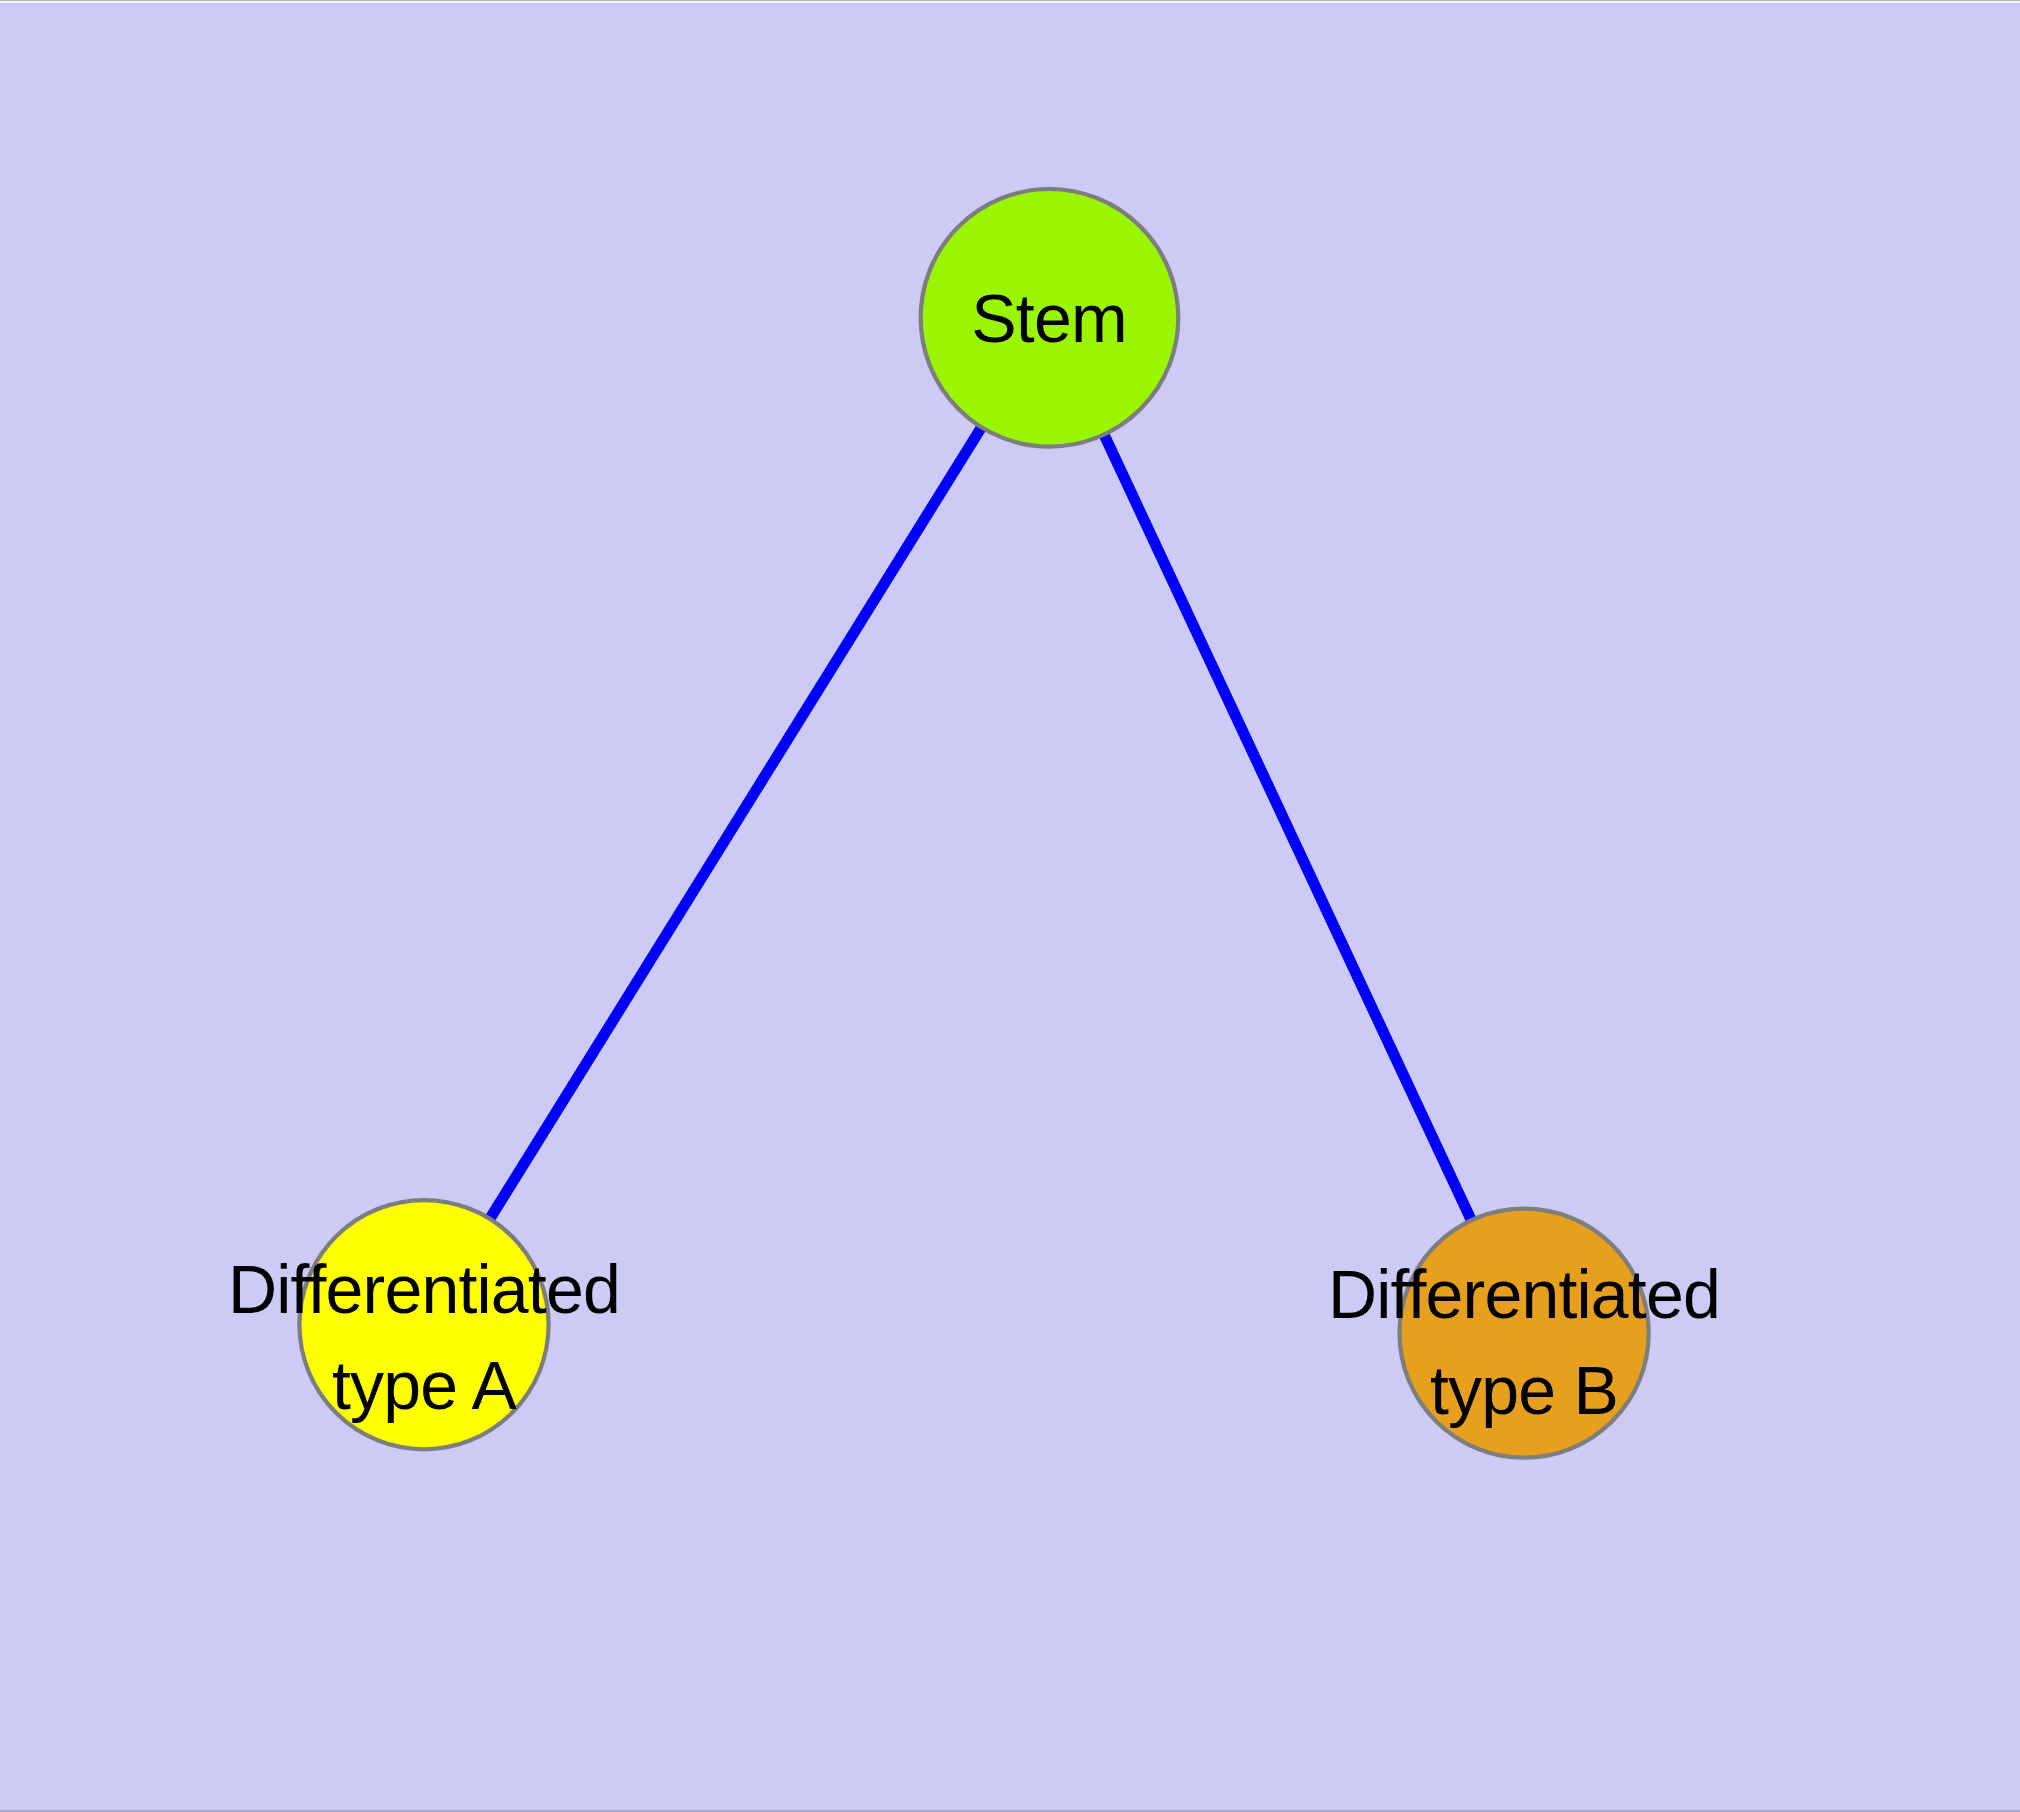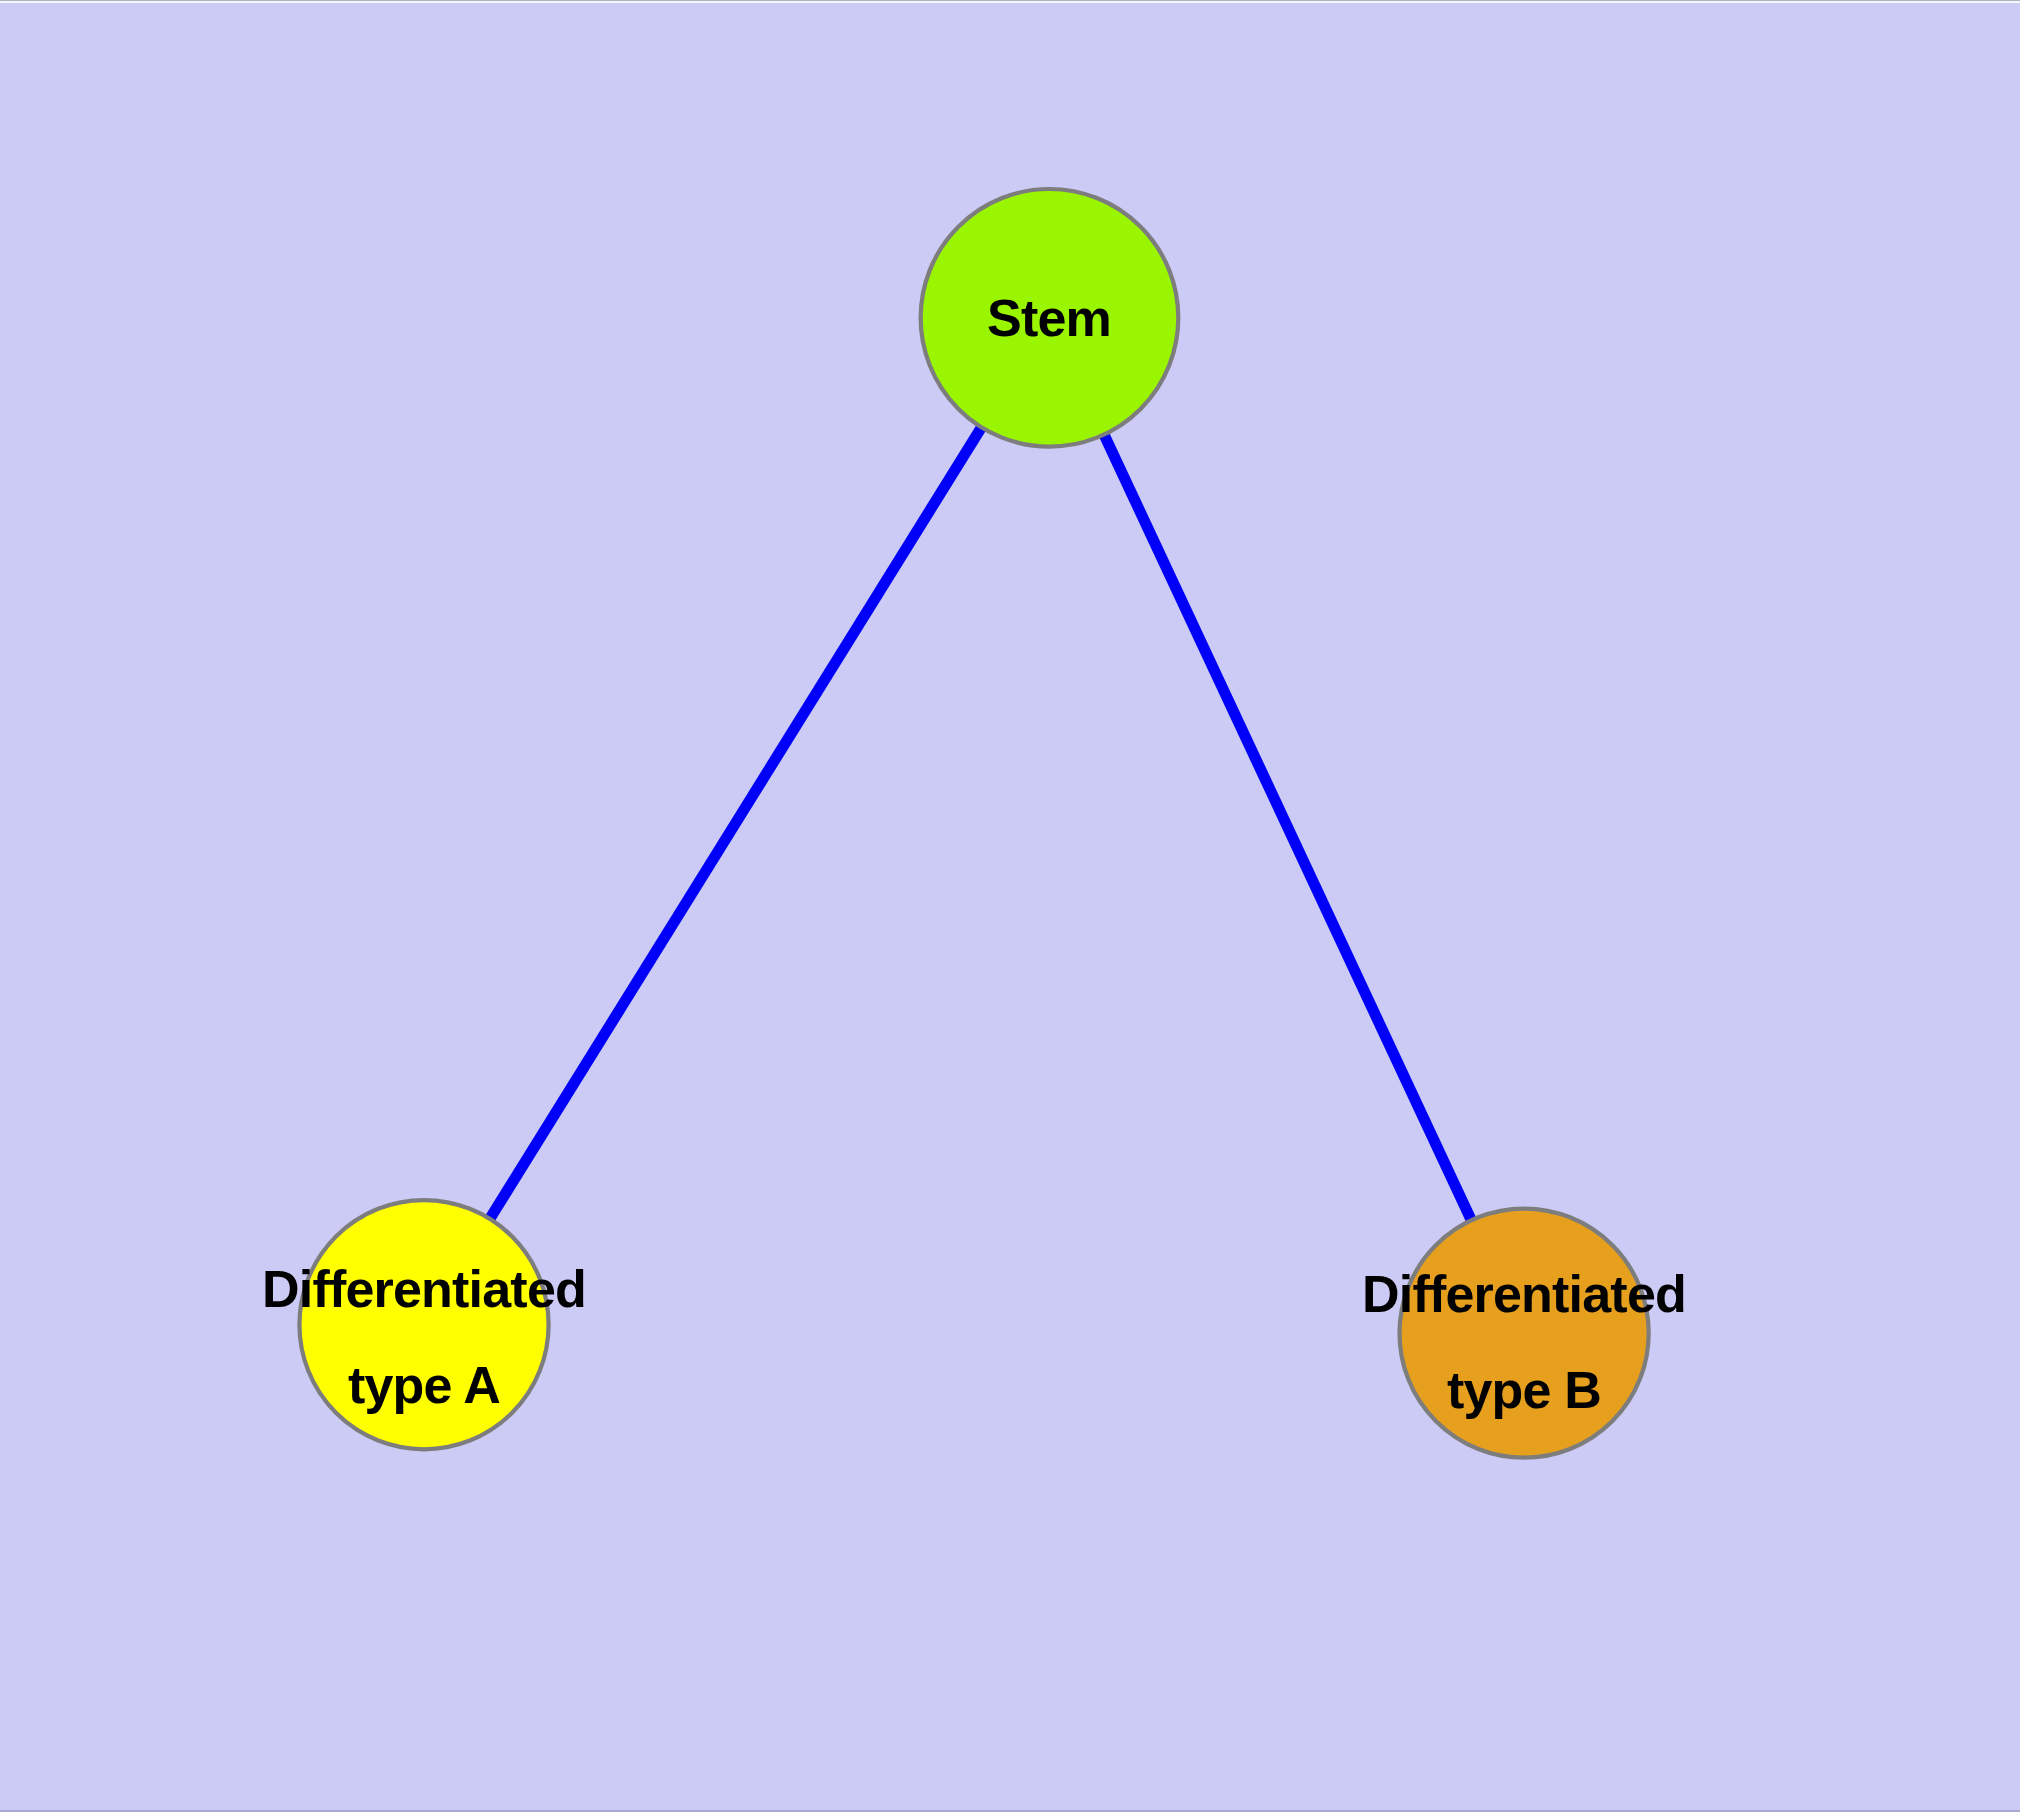--- a/index.html
+++ b/index.html
@@ -22,22 +22,22 @@
   }
   #graph-svg {
     position: absolute;
     left: 0;
     top: 0;
     display: block;
   }
   .node-label {
     position: absolute;
     transform: translate(-50%, -50%);
-    font-weight: 700;
-    font-size: 52px;
+    font-weight: 400;
+    font-size: 68px;
     line-height: 96px;
     letter-spacing: -0.8px;
     text-align: center;
     white-space: pre-line;
     pointer-events: none;
   }
   .window-top-edge {
     position: absolute;
     left: 0;
     top: 0;

